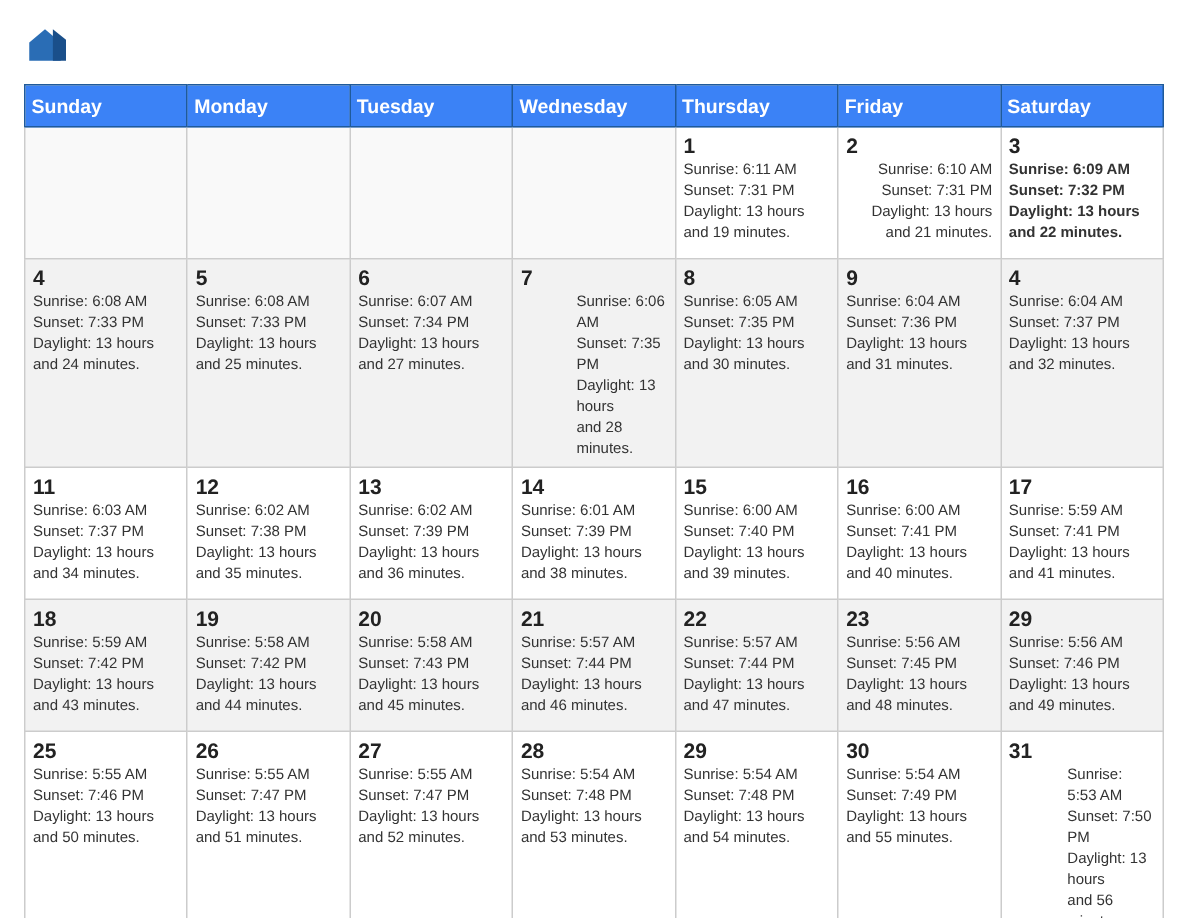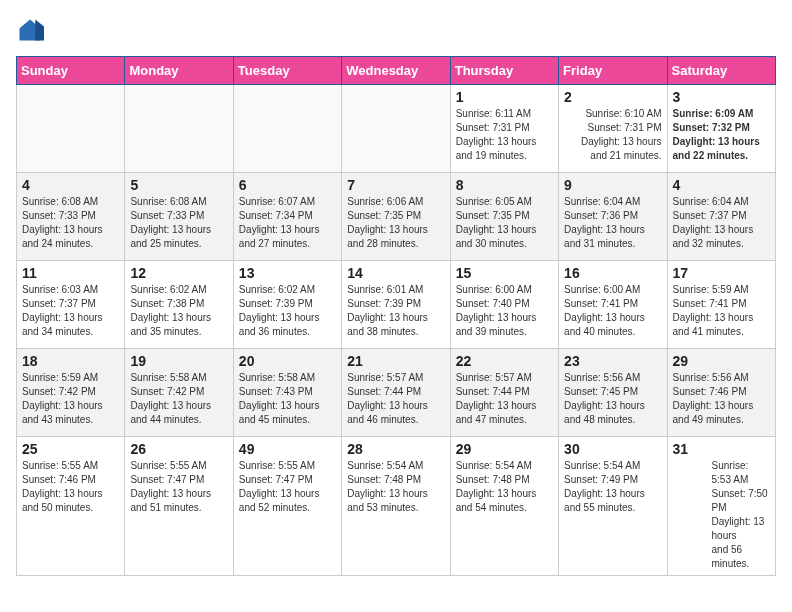--- a/index.html
+++ b/index.html
@@ -39,21 +39,21 @@
     .location {
       font-size: 16px;
       color: #444;
     }
     .calendar {
       width: 100%;
       border-collapse: collapse;
       border: 1px solid #ccc;
     }
     .calendar th {
-      background-color: #ec4899;
+      background-color: #3b82f6;
       color: #fff;
       font-size: 13px;
       font-weight: bold;
       padding: 6px 4px;
       text-align: left;
       border: 1px solid #1f5a9a;
     }
     .calendar td {
       width: 108px;
       height: 88px;
@@ -159,21 +159,21 @@
         </td>
         <td>
           <div class="day-number">6</div>
           <div class="day-info" style="white-space: pre-line;">Sunrise: 6:07 AM
 Sunset: 7:34 PM
 Daylight: 13 hours
 and 27 minutes.</div>
         </td>
         <td>
           <div class="day-number">7</div>
-          <div class="day-info" style="white-space: pre-line;">Sunrise: 6:06 AM
+          <div class="day-info" style="white-space: pre-line; margin-left: 37px;">Sunrise: 6:06 AM
 Sunset: 7:35 PM
 Daylight: 13 hours
 and 28 minutes.</div>
         </td>
         <td>
           <div class="day-number">8</div>
           <div class="day-info" style="white-space: pre-line;">Sunrise: 6:05 AM
 Sunset: 7:35 PM
 Daylight: 13 hours
 and 30 minutes.</div>
@@ -304,21 +304,21 @@
 and 50 minutes.</div>
         </td>
         <td>
           <div class="day-number">26</div>
           <div class="day-info" style="white-space: pre-line;">Sunrise: 5:55 AM
 Sunset: 7:47 PM
 Daylight: 13 hours
 and 51 minutes.</div>
         </td>
         <td>
-          <div class="day-number">49</div>
+          <div class="day-number">27</div>
           <div class="day-info" style="white-space: pre-line;">Sunrise: 5:55 AM
 Sunset: 7:47 PM
 Daylight: 13 hours
 and 52 minutes.</div>
         </td>
         <td>
           <div class="day-number">28</div>
           <div class="day-info" style="white-space: pre-line;">Sunrise: 5:54 AM
 Sunset: 7:48 PM
 Daylight: 13 hours

